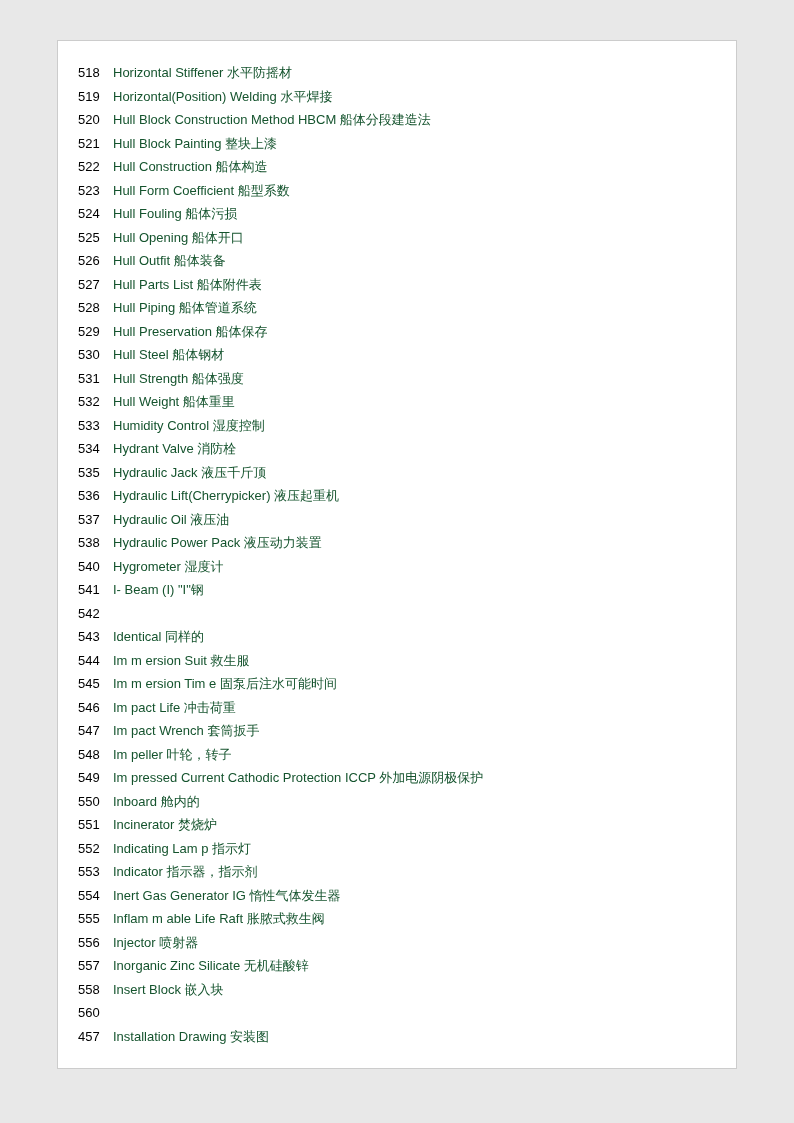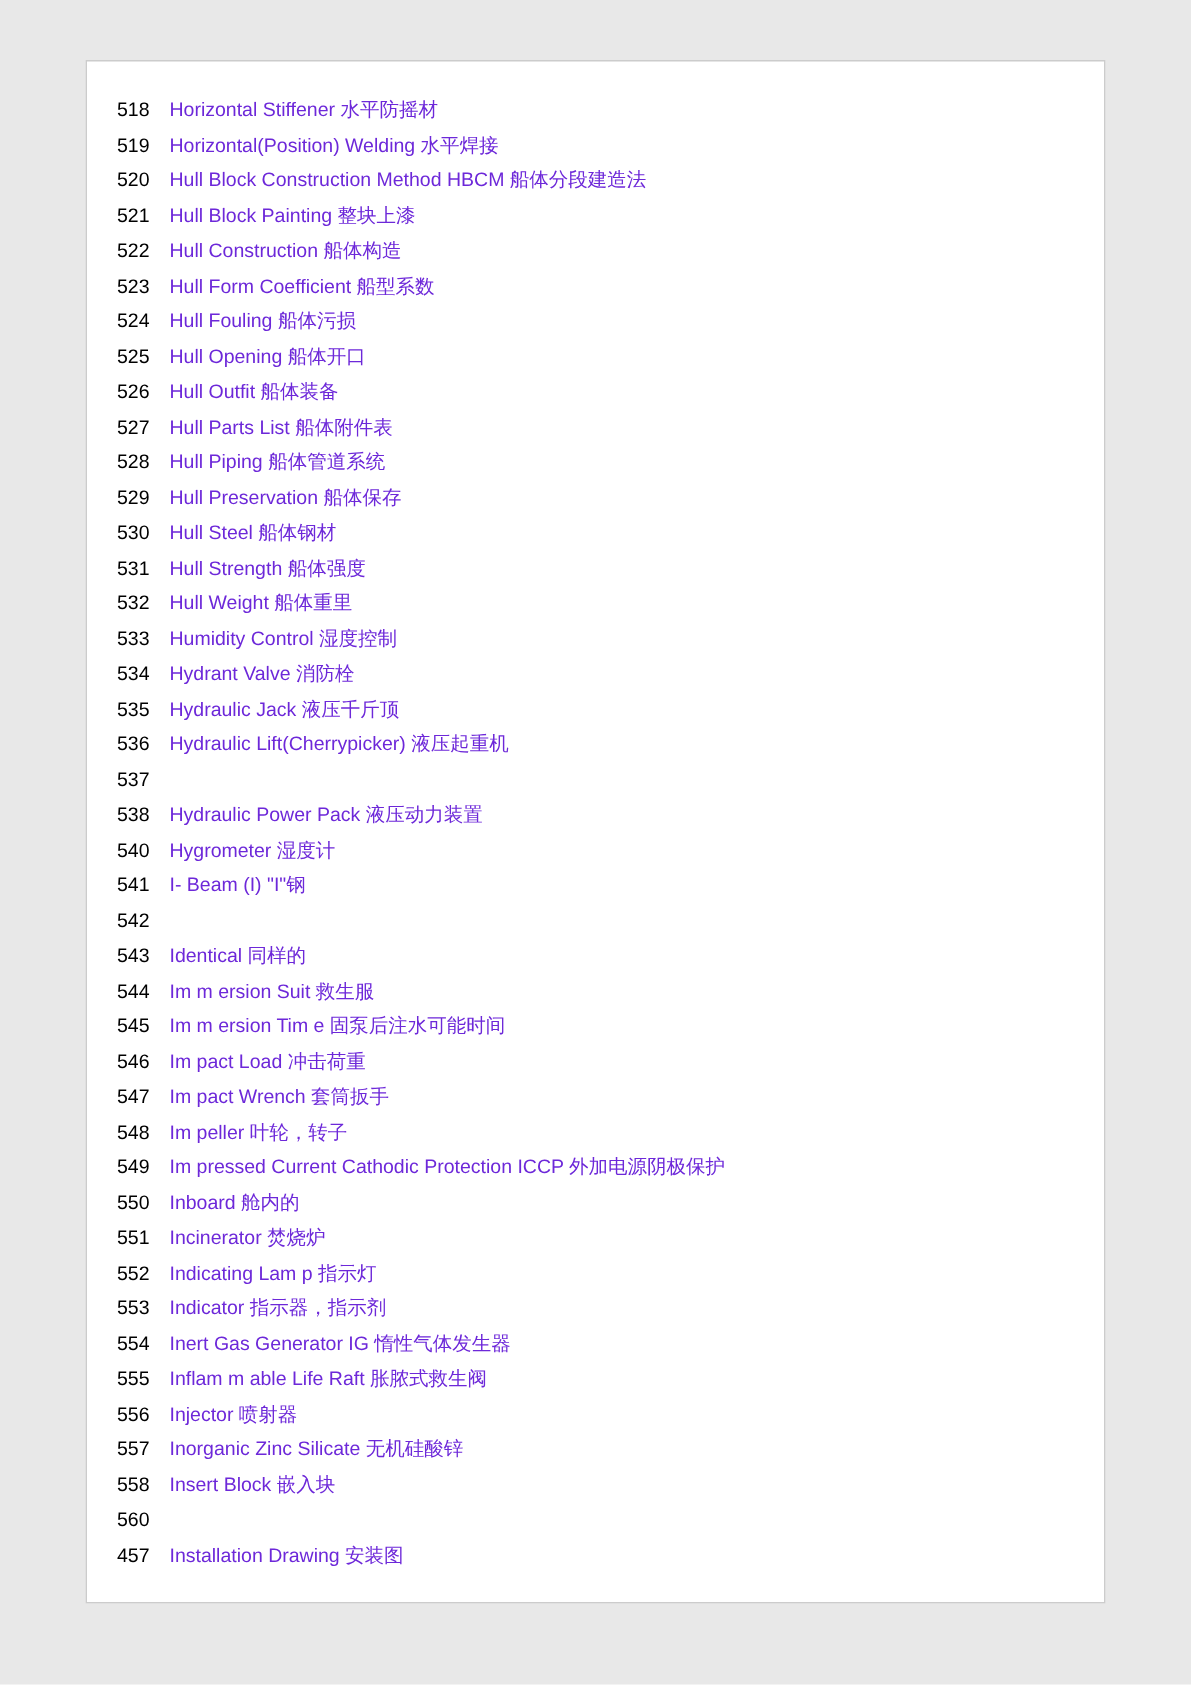--- a/index.html
+++ b/index.html
@@ -38,21 +38,21 @@
 
     .entry-num {
       width: 35px;
       min-width: 35px;
       color: #000000;
       font-size: 13px;
     }
 
     .entry-content {
       flex: 1;
-      color: #6d28d9;
+      color: #14532d;
       font-size: 13px;
     }
   </style>
 </head>
 <body>
 
 <div class="page-container">
   <div class="table-container">
   <div class="entry-row">
         <div class="entry-num">518</div>
@@ -125,20 +125,21 @@
       <div class="entry-row">
         <div class="entry-num">535</div>
         <div class="entry-content">Hydraulic Jack     液压千斤顶</div>
       </div>
       <div class="entry-row">
         <div class="entry-num">536</div>
         <div class="entry-content">Hydraulic Lift(Cherrypicker)     液压起重机</div>
       </div>
       <div class="entry-row">
         <div class="entry-num">537</div>
+        <div class="entry-content">Hydraulic Oil     液压油</div>
       </div>
       <div class="entry-row">
         <div class="entry-num">538</div>
         <div class="entry-content">Hydraulic Power Pack     液压动力装置</div>
       </div>
       <div class="entry-row">
         <div class="entry-num">540</div>
         <div class="entry-content">Hygrometer     湿度计</div>
       </div>
       <div class="entry-row">
@@ -155,21 +156,21 @@
       <div class="entry-row">
         <div class="entry-num">544</div>
         <div class="entry-content">Im m ersion Suit     救生服</div>
       </div>
       <div class="entry-row">
         <div class="entry-num">545</div>
         <div class="entry-content">Im m ersion Tim e     固泵后注水可能时间</div>
       </div>
       <div class="entry-row">
         <div class="entry-num">546</div>
-        <div class="entry-content">Im pact Load     冲击荷重</div>
+        <div class="entry-content">Im pact Life     冲击荷重</div>
       </div>
       <div class="entry-row">
         <div class="entry-num">547</div>
         <div class="entry-content">Im pact Wrench     套筒扳手</div>
       </div>
       <div class="entry-row">
         <div class="entry-num">548</div>
         <div class="entry-content">Im peller     叶轮，转子</div>
       </div>
       <div class="entry-row">

